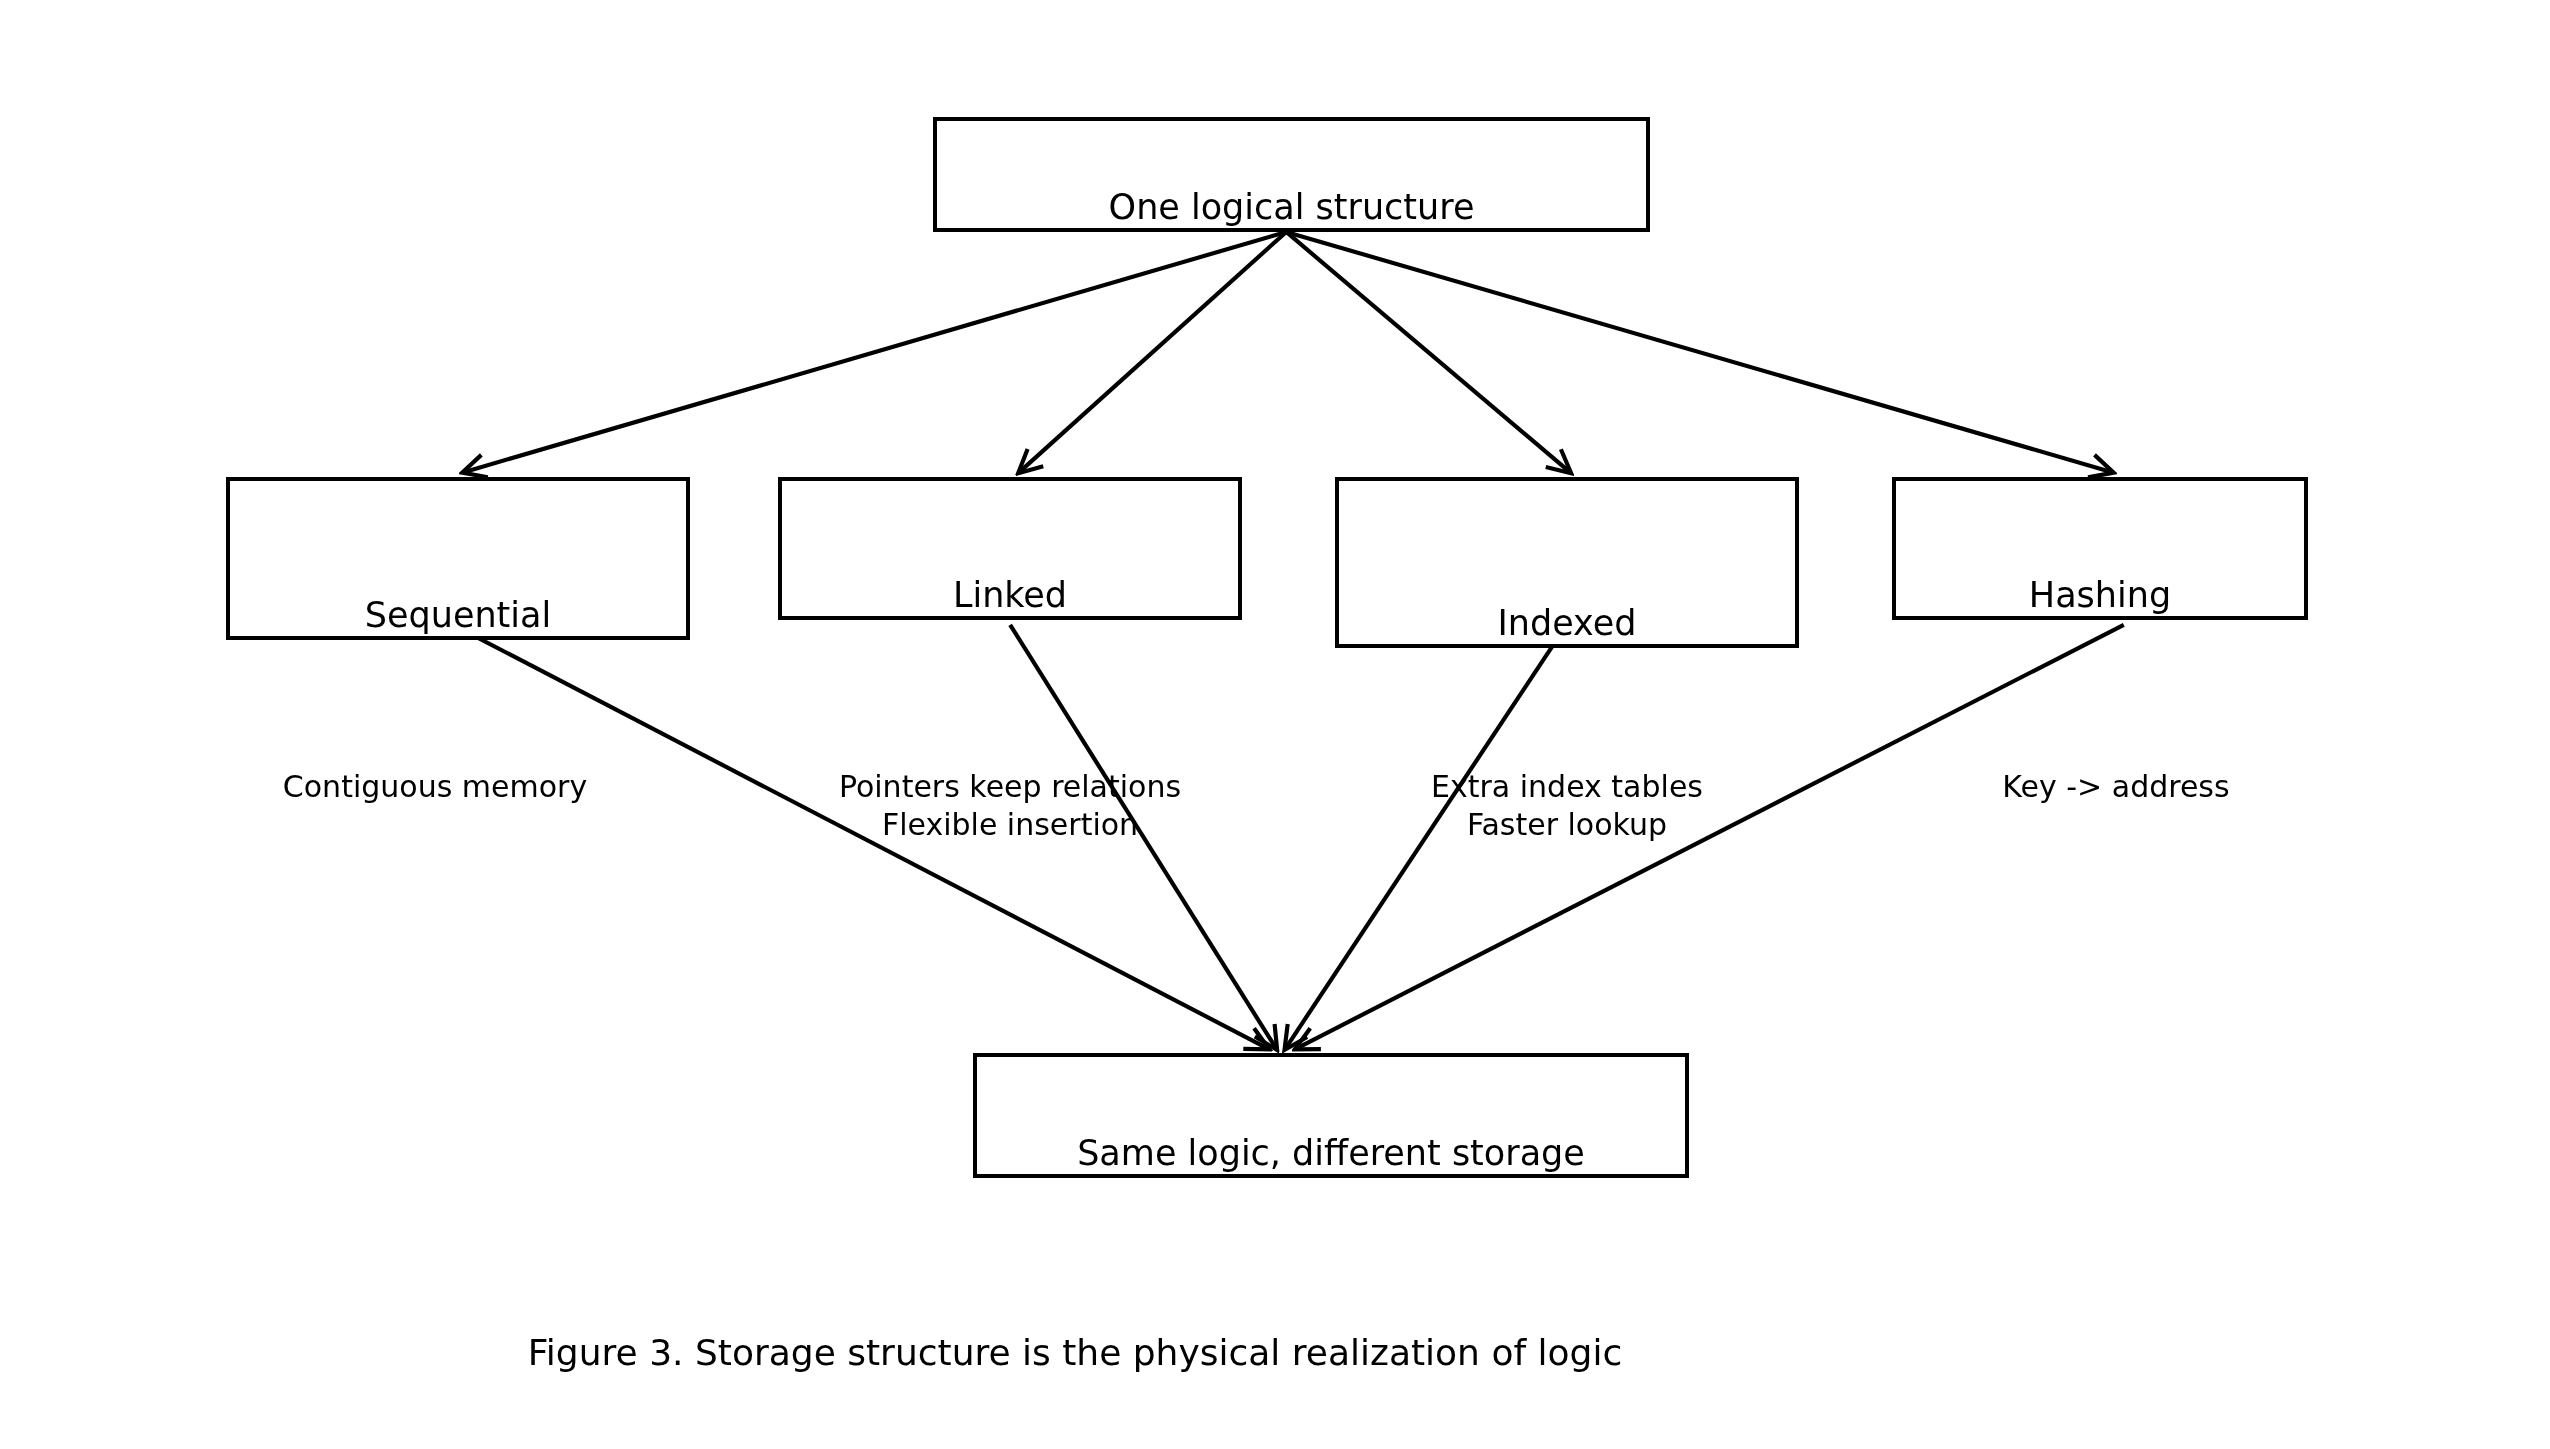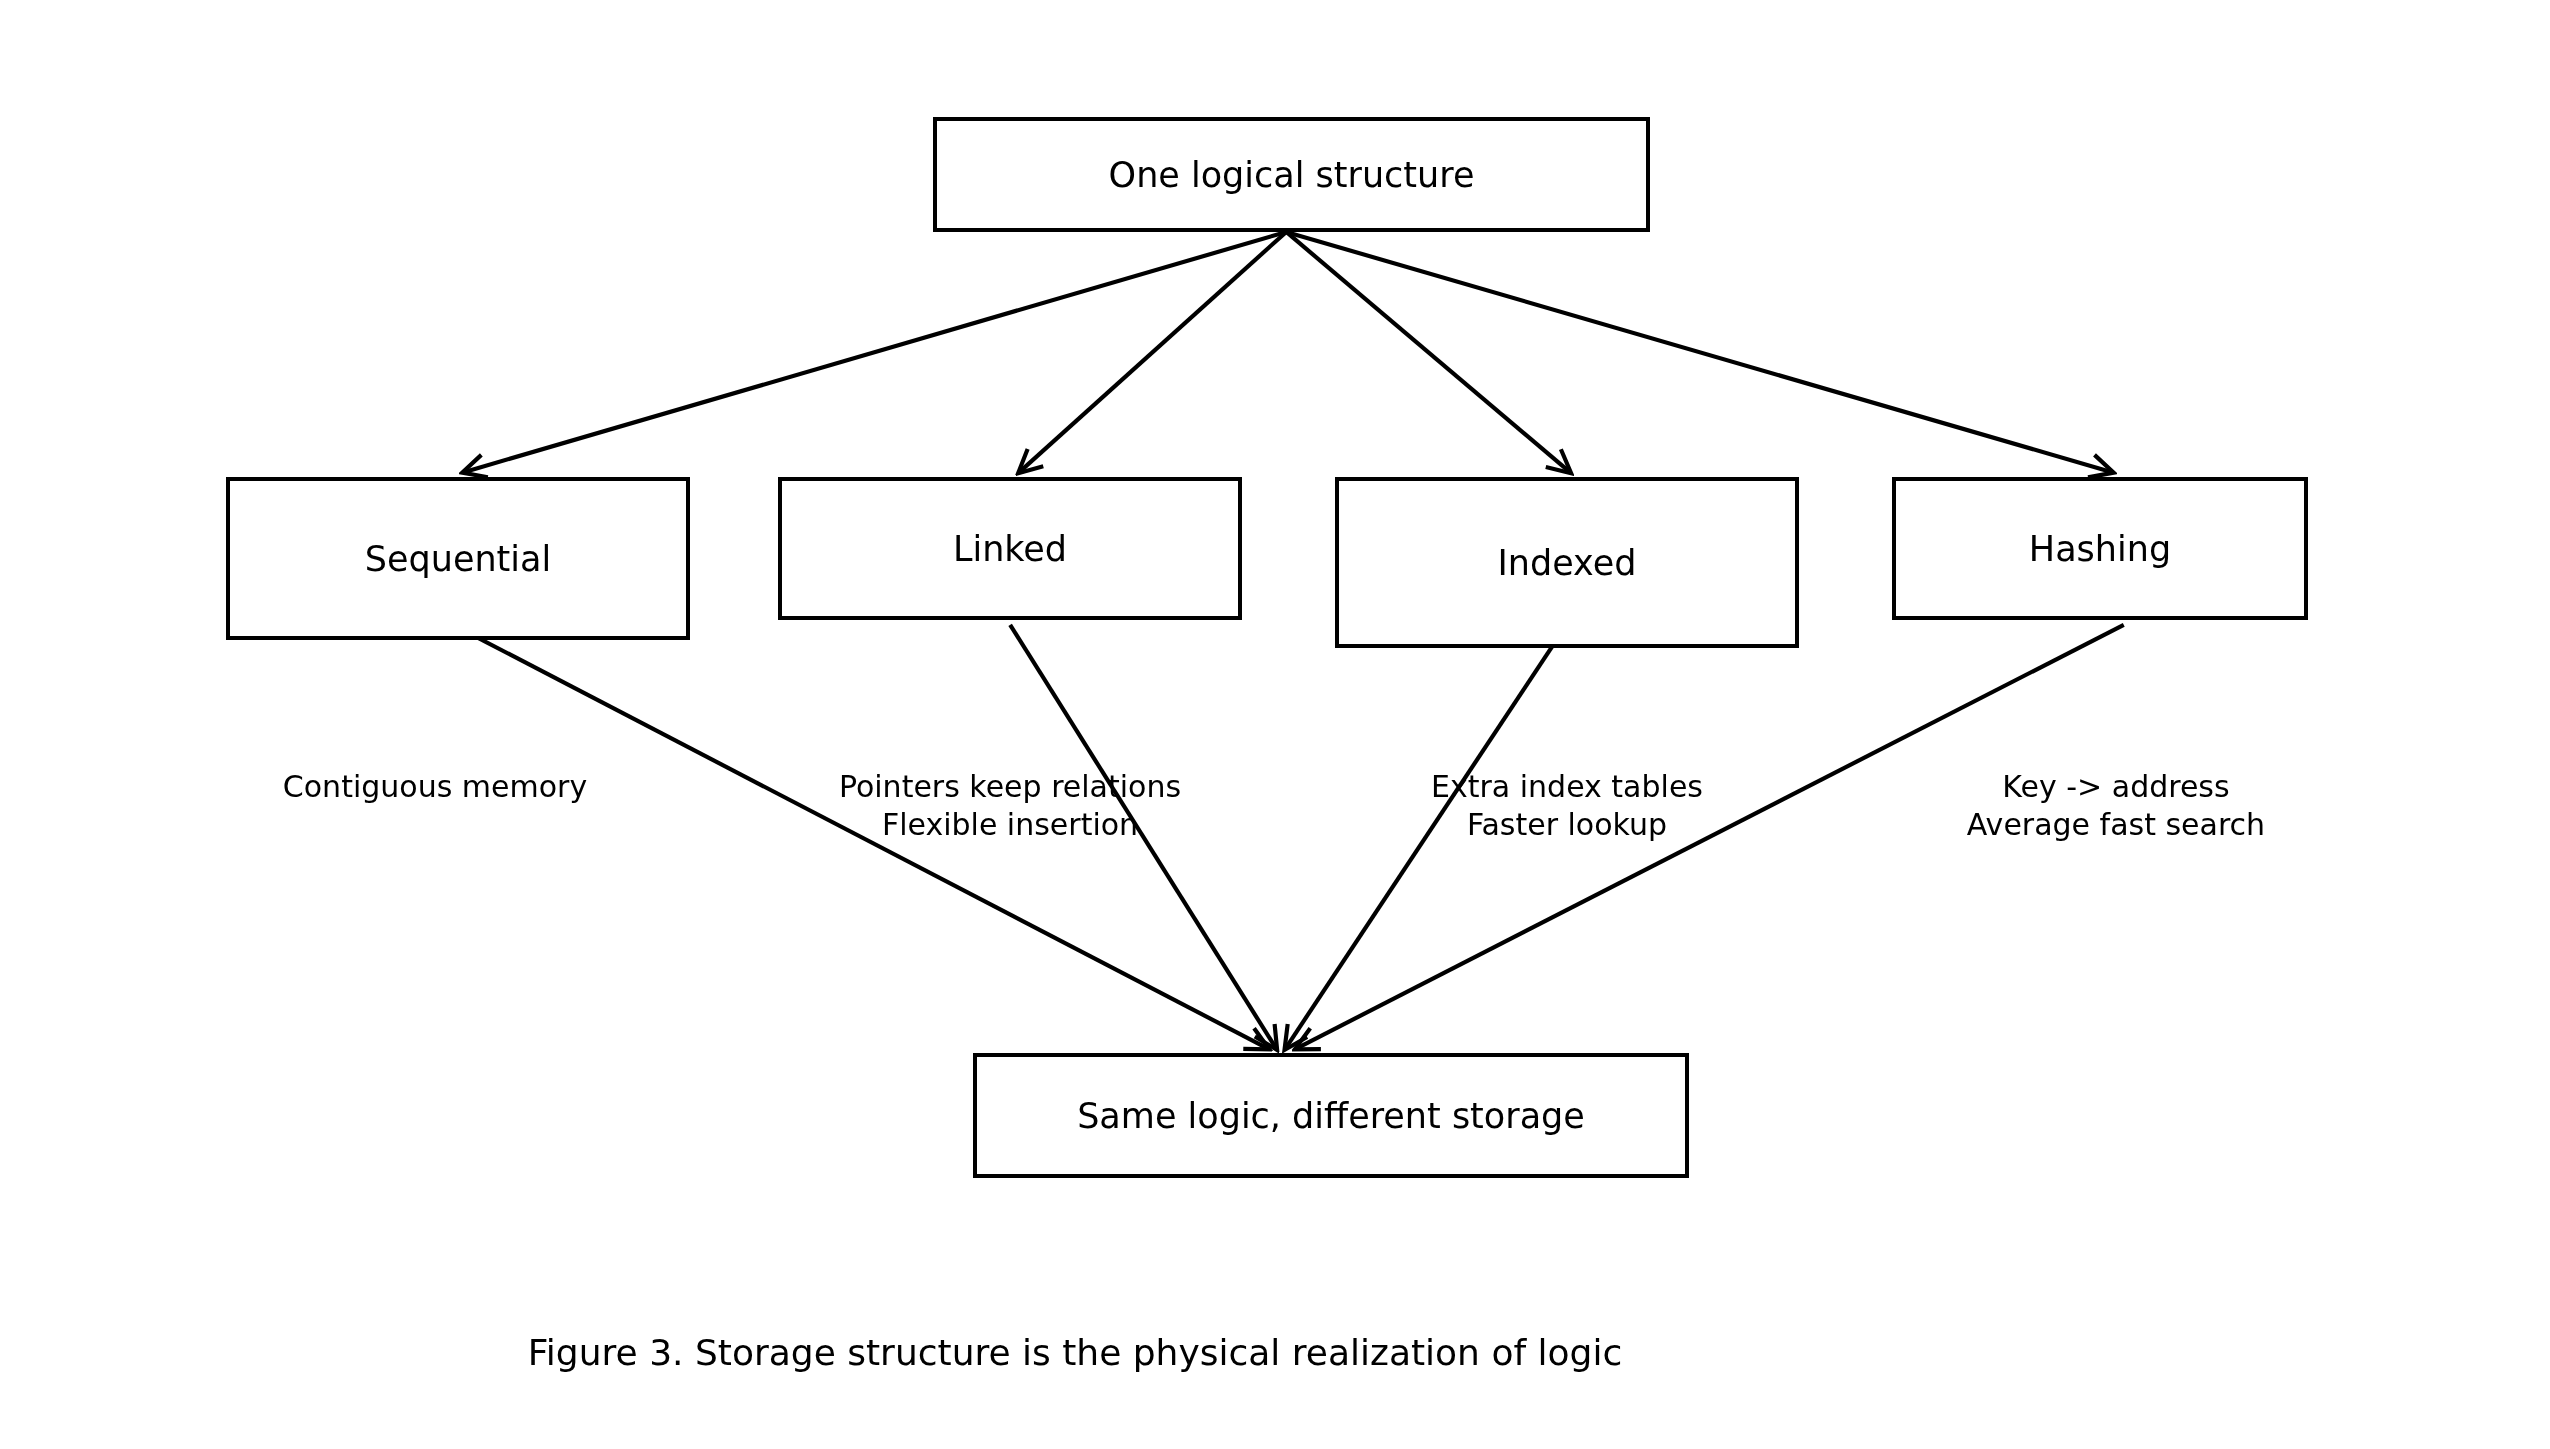--- a/index.html
+++ b/index.html
@@ -21,21 +21,21 @@
     left: 0; top: 0;
     width: 2550px;
     height: 1449px;
   }
   .node {
     position: absolute;
     box-sizing: border-box;
     border: 4.2px solid #000000;
     background: #ffffff;
     display: flex;
-    align-items: center;
+    align-items: flex-end;
     justify-content: center;
     font-size: 35px;
     line-height: 1.2;
     text-align: center;
     white-space: nowrap;
   }
   .node-root    { left: 933px; top: 117px;  width: 717px; height: 115px; }
   .node-seq     { left: 226px;  top: 477px;  width: 464px; height: 163px; }
   .node-linked  { left: 778px;  top: 477px;  width: 464px; height: 143px; }
   .node-indexed { left: 1335px; top: 477px;  width: 464px; height: 171px; }
@@ -116,21 +116,20 @@
     <div>Flexible insertion</div>
   </div>
 
   <div class="note note-indexed">
     <div>Extra index tables</div>
     <div>Faster lookup</div>
   </div>
 
   <div class="note note-hashing">
     <div>Key -&gt; address</div>
-    <div>Average fast search</div>
   </div>
 
   <div class="node node-sink">
     <span>Same logic, different storage</span>
   </div>
 
   <div class="caption">Figure 3. Storage structure is the physical realization of logic</div>
 
 </div>
 

